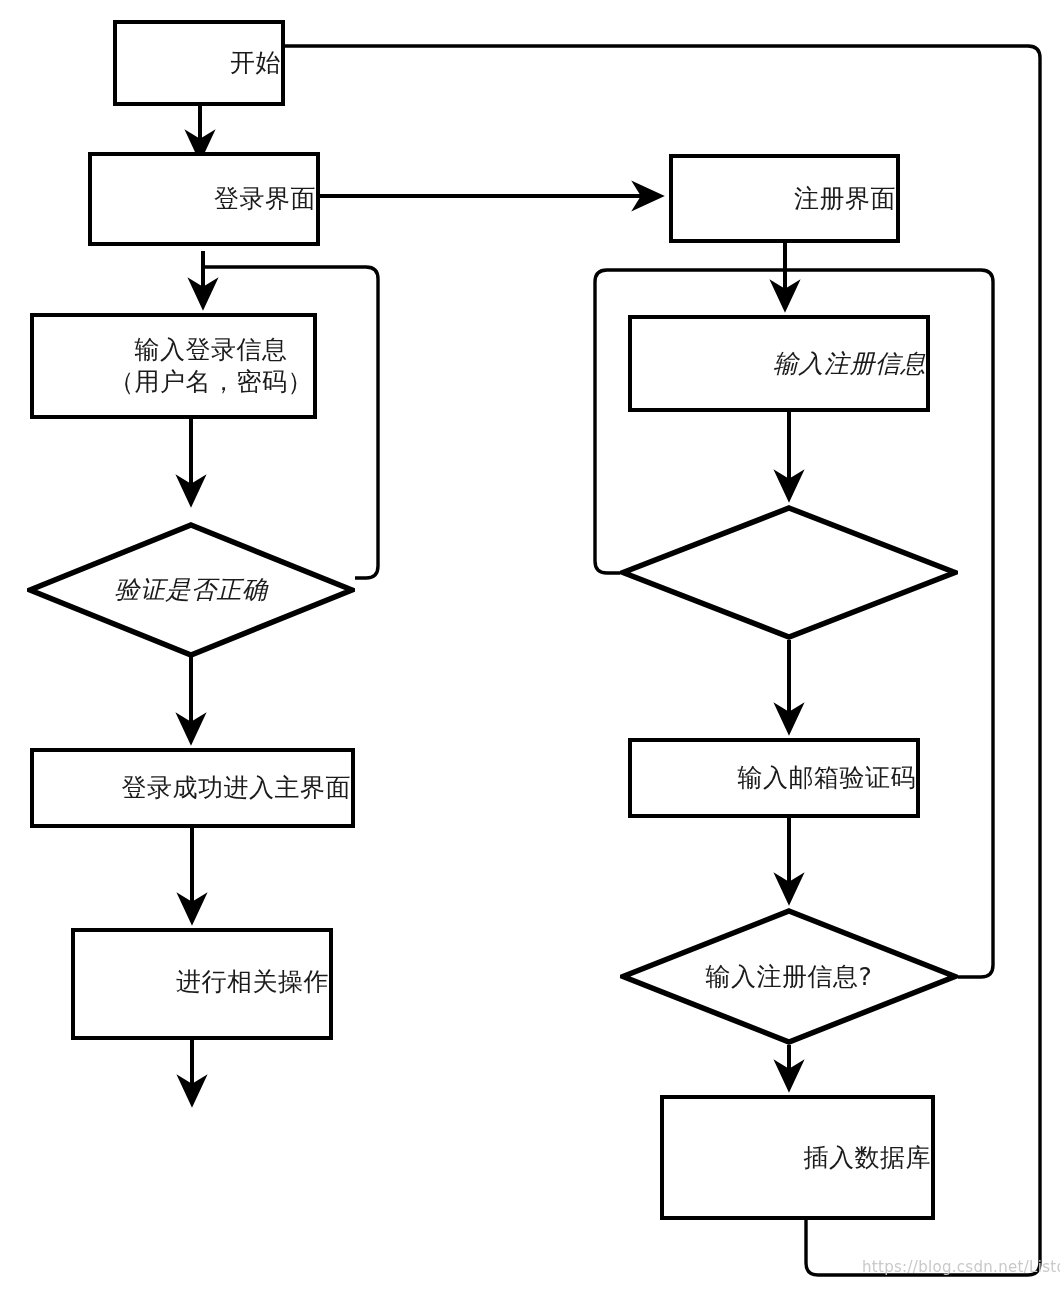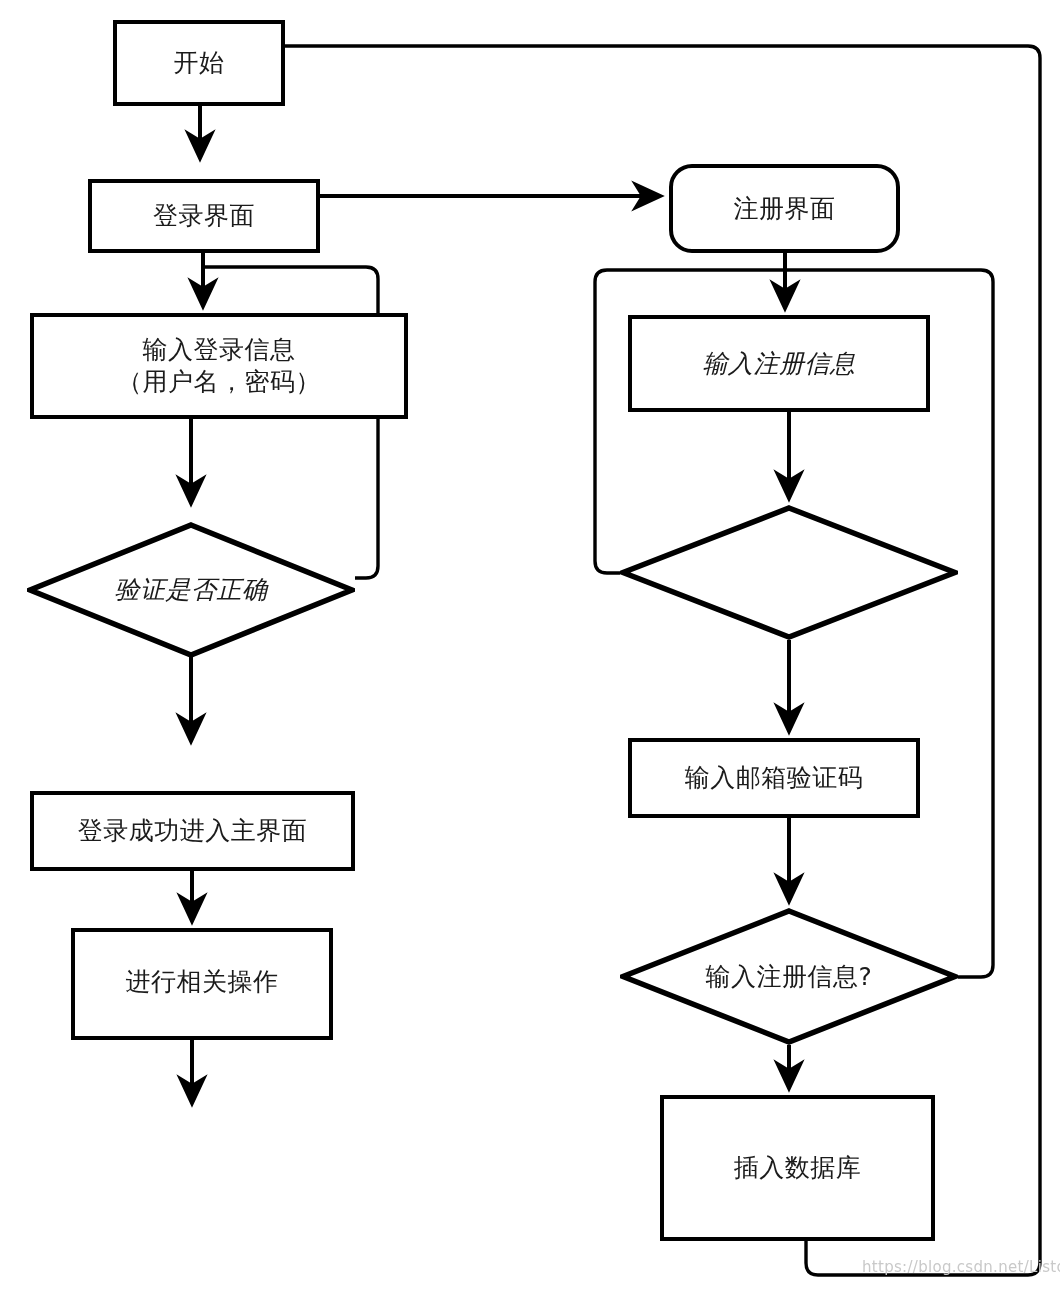--- a/index.html
+++ b/index.html
@@ -21,21 +21,21 @@
     top: 0;
     width: 1060px;
     height: 1296px;
     pointer-events: none;
   }
   .node {
     position: absolute;
     box-sizing: border-box;
     display: flex;
     align-items: center;
-    justify-content: center;
+    justify-content: flex-end;
     text-align: center;
   }
   .node.process {
     border: 4px solid #000000;
     background: #ffffff;
   }
   .node-label {
     font-size: 25px;
     color: #1b1b1b;
     line-height: 1.28;
@@ -110,46 +110,46 @@
 
     <path d="M789,818 L789,901" fill="none" stroke="#000000" stroke-width="4" marker-end="url(#arrowhead)"></path>
 
     <path d="M789,1045 L789,1088" fill="none" stroke="#000000" stroke-width="4" marker-end="url(#arrowhead)"></path>
   </svg>
 
   <div class="node process" style="left:113px; top:20px; width:172px; height:86px;">
     <span class="node-label">开始</span>
   </div>
 
-  <div class="node process" style="left:88px; top:179px; width:232px; height:74px;">
+  <div class="node process" style="left:88px; top:152px; width:232px; height:94px;">
     <span class="node-label">登录界面</span>
   </div>
 
-  <div class="node process" style="left:30px; top:313px; width:378px; height:106px;">
+  <div class="node process" style="left:30px; top:313px; width:287px; height:106px;">
     <span class="node-label">输入登录信息
 （用户名，密码）</span>
   </div>
 
   <div class="decision" style="left:27px; top:522px; width:328px; height:136px;font-style:italic;">
     <svg class="dia-svg" width="328" height="136" viewBox="0 0 328 136">
       <polygon points="164,3 325,68 164,133 3,68" fill="#ffffff" stroke="#000000" stroke-width="5.5"></polygon>
     </svg>
     <span class="node-label">验证是否正确</span>
   </div>
 
-  <div class="node process" style="left:30px; top:748px; width:325px; height:80px;margin-top:43px;">
+  <div class="node process" style="left:30px; top:748px; width:325px; height:80px;">
     <span class="node-label">登录成功进入主界面</span>
   </div>
 
   <div class="node process" style="left:71px; top:928px; width:262px; height:112px;font-family:Liberation Mono, monospace;">
     <span class="node-label">进行相关操作</span>
   </div>
 
 
-  <div class="node process" style="left:669px; top:164px; width:231px; height:89px;border-radius:23px;">
+  <div class="node process" style="left:669px; top:154px; width:231px; height:89px;">
     <span class="node-label">注册界面</span>
   </div>
 
   <div class="node process" style="left:628px; top:315px; width:302px; height:97px;font-style:italic;">
     <span class="node-label">输入注册信息</span>
   </div>
 
   <div class="decision" style="left:620px; top:505px; width:338px; height:135px;">
     <svg class="dia-svg" width="338" height="135" viewBox="0 0 338 135">
       <polygon points="169,3 335,67.5 169,132 3,67.5" fill="#ffffff" stroke="#000000" stroke-width="5.5"></polygon>
@@ -160,19 +160,19 @@
     <span class="node-label">输入邮箱验证码</span>
   </div>
 
   <div class="decision" style="left:620px; top:908px; width:338px; height:137px;">
     <svg class="dia-svg" width="338" height="137" viewBox="0 0 338 137">
       <polygon points="169,3 335,68.5 169,134 3,68.5" fill="#ffffff" stroke="#000000" stroke-width="5.5"></polygon>
     </svg>
     <span class="node-label">输入注册信息?</span>
   </div>
 
-  <div class="node process" style="left:660px; top:1095px; width:275px; height:146px;">
+  <div class="node process" style="left:660px; top:1095px; width:275px; height:125px;">
     <span class="node-label">插入数据库</span>
   </div>
 
   <div class="watermark" style="left:862px; top:1258px;">https://blog.csdn.net/Liston</div>
 
 </div>
 
 </body></html>

